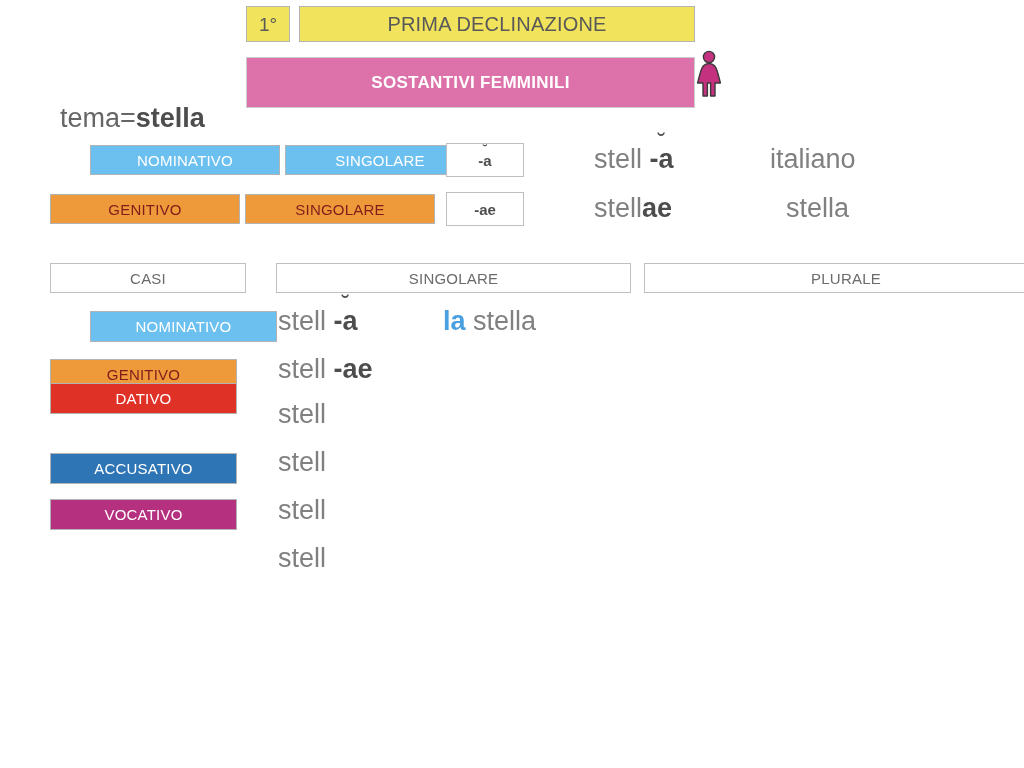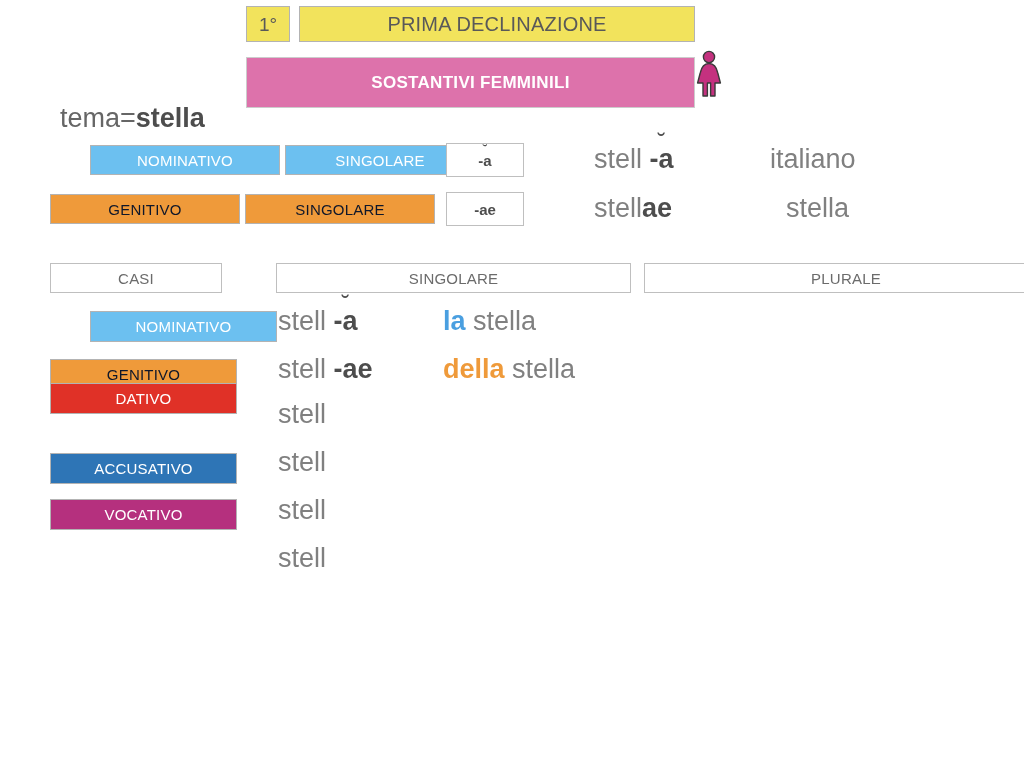--- a/index.html
+++ b/index.html
@@ -44,21 +44,21 @@
     border-color: #cccccc;
   }
   .box-lightblue {
     background: #6cc0f0;
     color: #ffffff;
     border-color: #b3b3b3;
     margin-left: 40px;
   }
   .box-orange {
     background: #ef9a3a;
-    color: #0f172a;
+    color: #7f1d1d;
     border-color: #b3b3b3;
   }
   .box-red {
     background: #e03127;
     color: #ffffff;
     border-color: #b3b3b3;
   }
   .box-blue {
     background: #2e75b6;
     color: #ffffff;
@@ -179,21 +179,21 @@
     top: -0.70em;
     font-size: 0.95em;
   }
 
   
   .hdr-box {
     height: 30px;
     font-size: 15px;
     letter-spacing: 0.2px;
   }
-  #hdr-casi     { left: 50px;  top: 263px; width: 172px; }
+  #hdr-casi     { left: 50px;  top: 263px; width: 196px; }
   #hdr-sing     { left: 276px; top: 263px; width: 355px; }
   #hdr-plur     { left: 644px; top: 263px; width: 404px; }
 
   .case-pill {
     left: 50px;
     width: 187px;
     height: 31px;
     font-size: 15px;
     letter-spacing: 0.2px;
   }
@@ -305,23 +305,20 @@
   <div class="trans-cell" id="trans-0">
     <span class="art" style="color:#4a9fe0">la</span><span> stella</span>
   </div>
 
   <div class="box box-orange case-pill" id="pill-1">
     <span>GENITIVO</span>
   </div>
   <div class="form-cell" id="form-1">
     <span>stell </span><b>-ae</b>
   </div>
-  <div class="trans-cell" id="trans-1">
-    <span class="art" style="color:#ef9a3a">della</span><span> stella</span>
-  </div>
 
   <div class="box box-red case-pill" id="pill-2">
     <span>DATIVO</span>
   </div>
   <div class="form-cell" id="form-2">
     <span>stell</span>
   </div>
 
   <div class="box box-blue case-pill" id="pill-3">
     <span>ACCUSATIVO</span>

